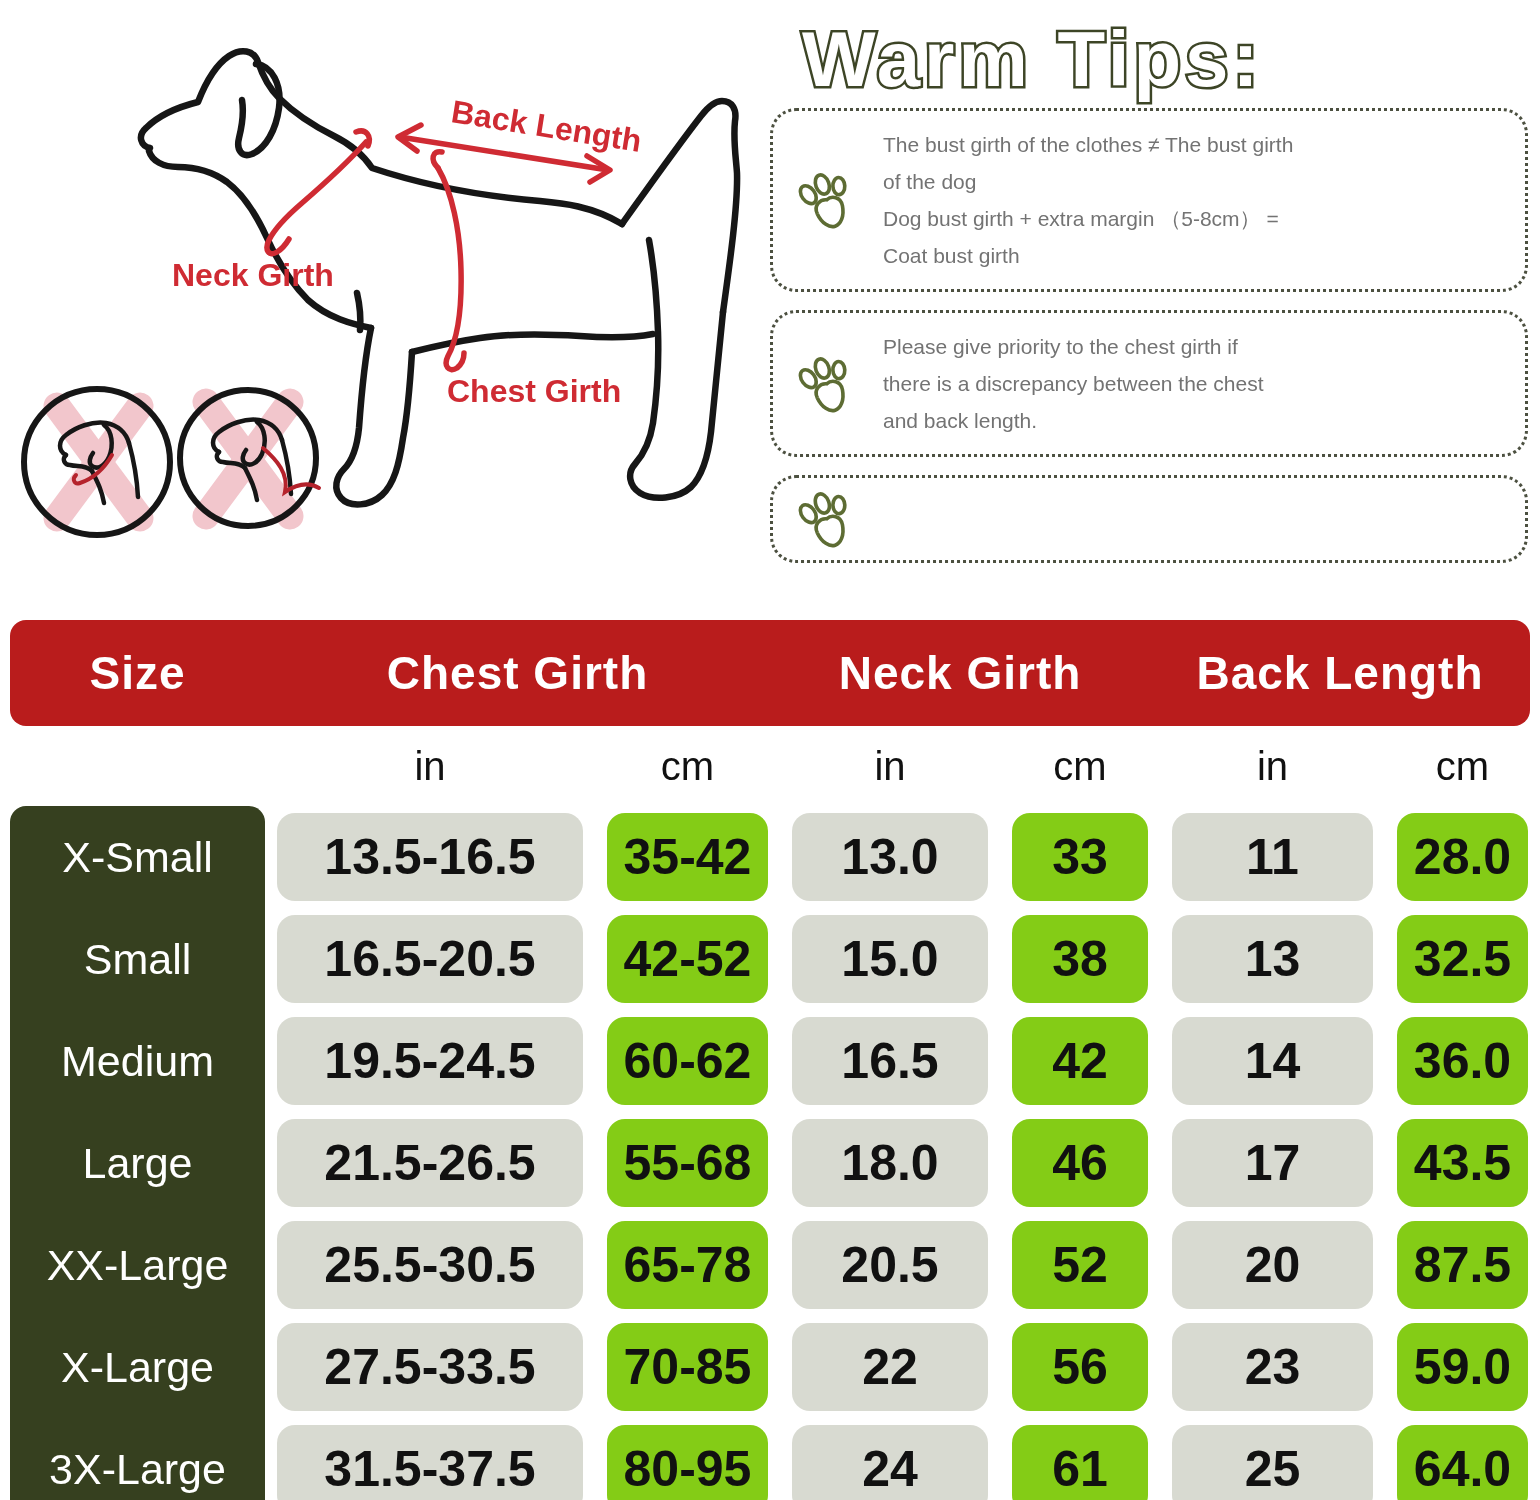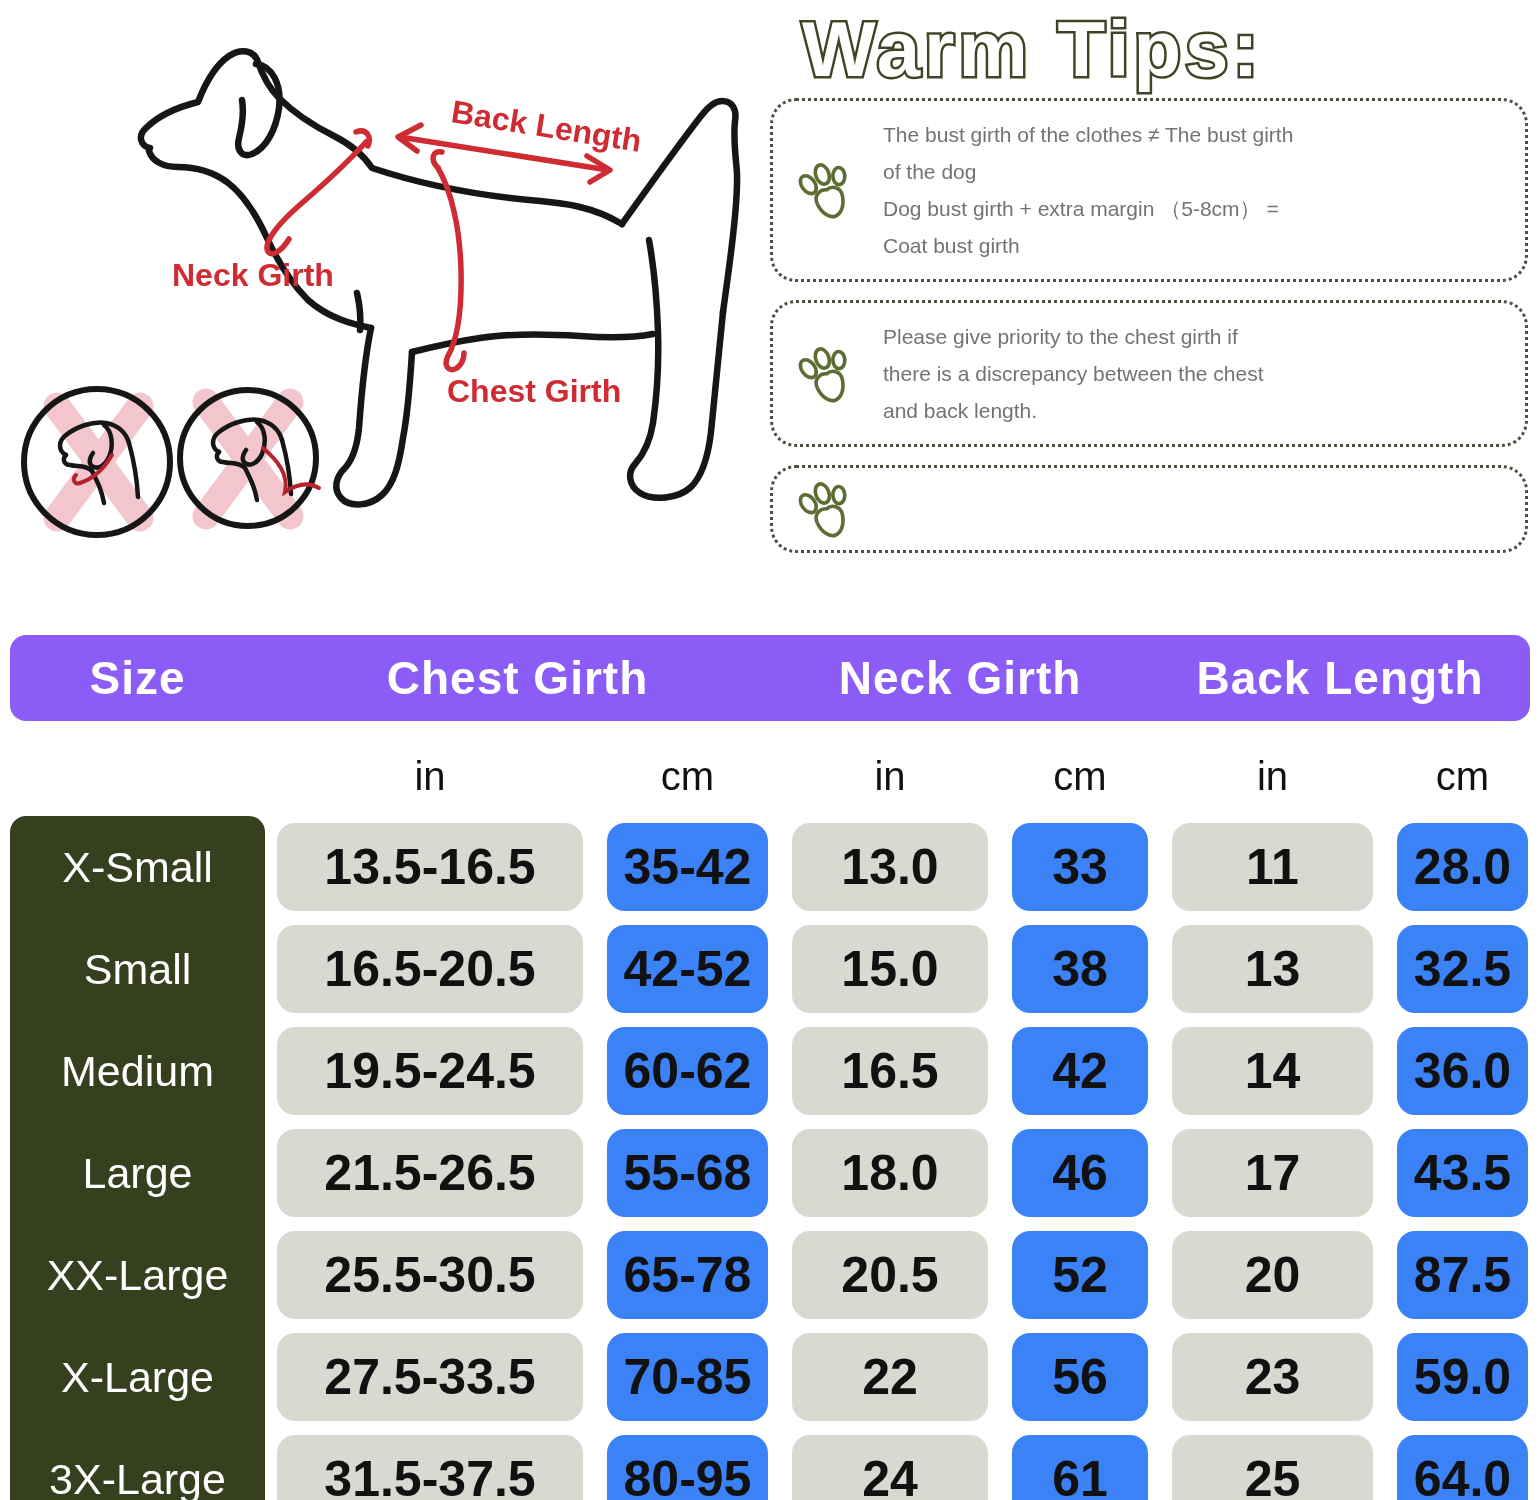--- a/index.html
+++ b/index.html
@@ -10,45 +10,45 @@
   .top-section{display:flex;height:620px;}
   .diagram-wrap{width:770px;height:620px;flex:none;}
   .diagram-svg{display:block;width:770px;height:620px;}
   .outline{stroke:#161616;stroke-width:6.5;fill:none;stroke-linecap:round;stroke-linejoin:round;}
   .outline-thin{stroke:#161616;stroke-width:4.5;fill:none;stroke-linecap:round;stroke-linejoin:round;}
   .redline{stroke:#cf2b33;stroke-width:5.5;fill:none;stroke-linecap:round;stroke-linejoin:round;}
   .redline-thin{stroke:#b5232c;stroke-width:4;fill:none;stroke-linecap:round;}
   .pinkx{stroke:#f2c6cc;stroke-width:27;stroke-linecap:round;}
   .red-label{font-family:"Liberation Sans",sans-serif;font-weight:bold;font-size:32px;fill:#cf2b33;}
 
-  .tips-col{width:770px;flex:none;box-sizing:border-box;padding:2px 12px 0 0;}
+  .tips-col{width:770px;flex:none;box-sizing:border-box;padding:12px 12px 0 0;}
   .tips-title-svg{display:block;margin-left:16px;}
   .tips-title-svg text{font-family:"Liberation Sans",sans-serif;font-size:78px;font-weight:bold;
         fill:#ffffff;stroke:#3d4526;stroke-width:5px;paint-order:stroke;letter-spacing:4px;}
   .tip-box{position:relative;border:3px dotted #4c5040;border-radius:26px;
            margin:0 0 18px 0;padding:9px 16px 9px 104px;display:flex;align-items:center;min-height:88px;box-sizing:border-box;}
   .paw{position:absolute;left:20px;top:50%;width:66px;height:66px;transform:translateY(-50%);}
   .paw .pstroke{stroke:#5d6c33;stroke-width:5.5;fill:none;}
   .tip-text{margin:6px;font-size:21px;line-height:37px;color:#737373;white-space:pre-line;}
 
   
-  .thead{height:86px;margin:15px 10px;background:#8b5cf6;border-radius:16px;
+  .thead{height:106px;margin:0 10px;background:#b91c1c;border-radius:16px;
          display:grid;grid-template-columns:255px 505px 380px 380px;align-items:center;}
   .th{color:#ffffff;font-size:46px;font-weight:bold;text-align:center;letter-spacing:1px;}
   .units{height:80px;display:grid;grid-template-columns:265px 330px 185px 220px 160px 225px 155px;align-items:center;}
   .unit{font-size:40px;font-weight:normal;color:#111111;text-align:center;}
   .tbody{display:grid;grid-template-columns:265px 330px 185px 220px 160px 225px 155px;grid-auto-rows:102px;}
   .size-col{grid-column:1;grid-row:1 / span 7;background:#36401f;border-radius:16px;
             margin:0 0 4px 10px;display:flex;flex-direction:column;}
   .size-label{height:102px;line-height:102px;text-align:center;color:#ffffff;
               font-size:43px;font-weight:normal;flex:none;}
   .pill{margin:7px 12px;border-radius:18px;display:flex;align-items:center;justify-content:center;
         font-size:50px;font-weight:bold;color:#111111;}
   .pill.gray{background:#d8dad1;}
-  .pill.cream{background:#3b82f6;}
+  .pill.cream{background:#84cc16;}
 </style>
 </head>
 <body>
 
 <div class="canvas">
 
   <div class="top-section">
 
     <div class="diagram-wrap">
       <svg class="diagram-svg" viewBox="0 0 770 620">

